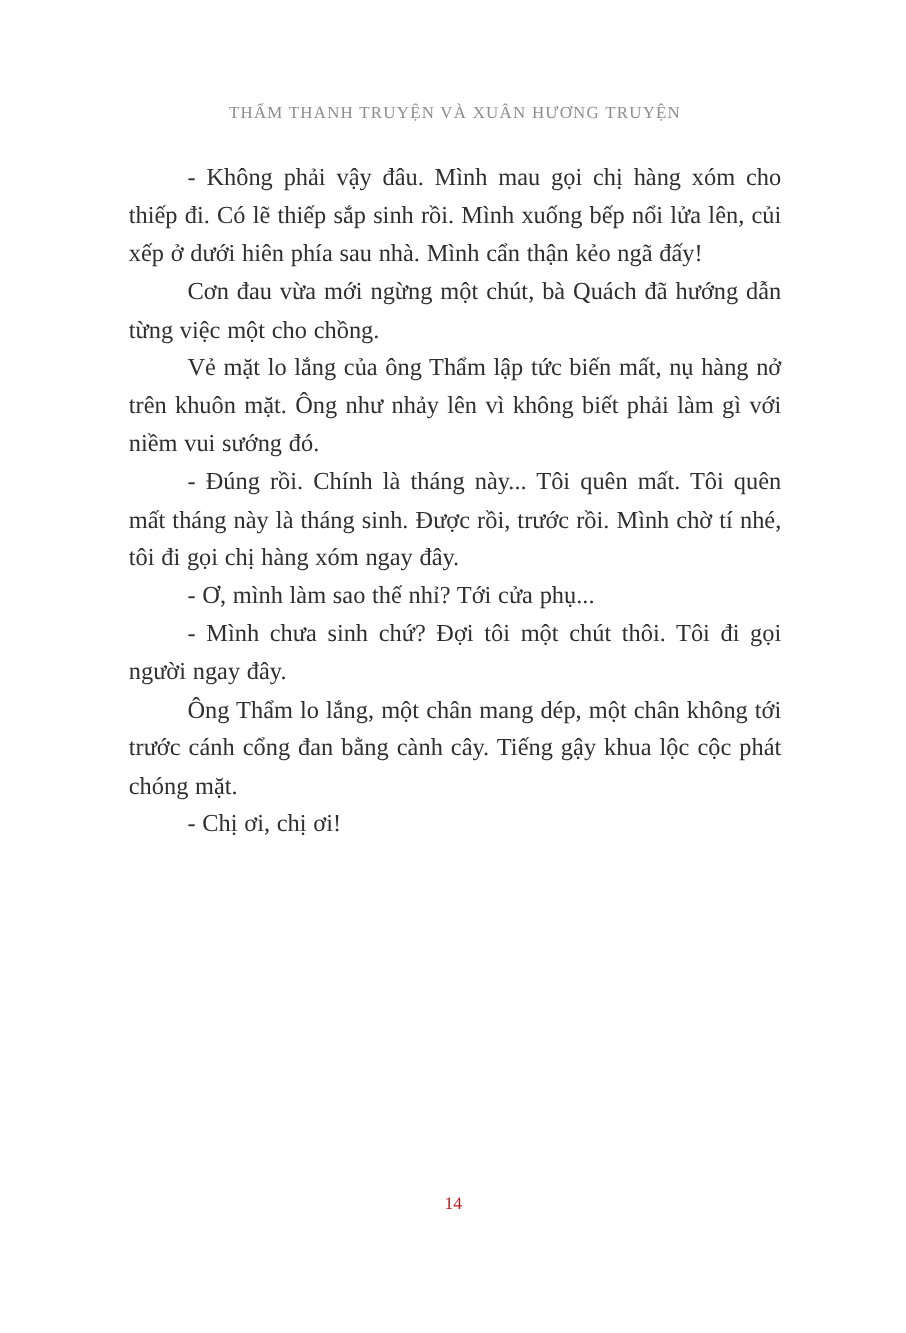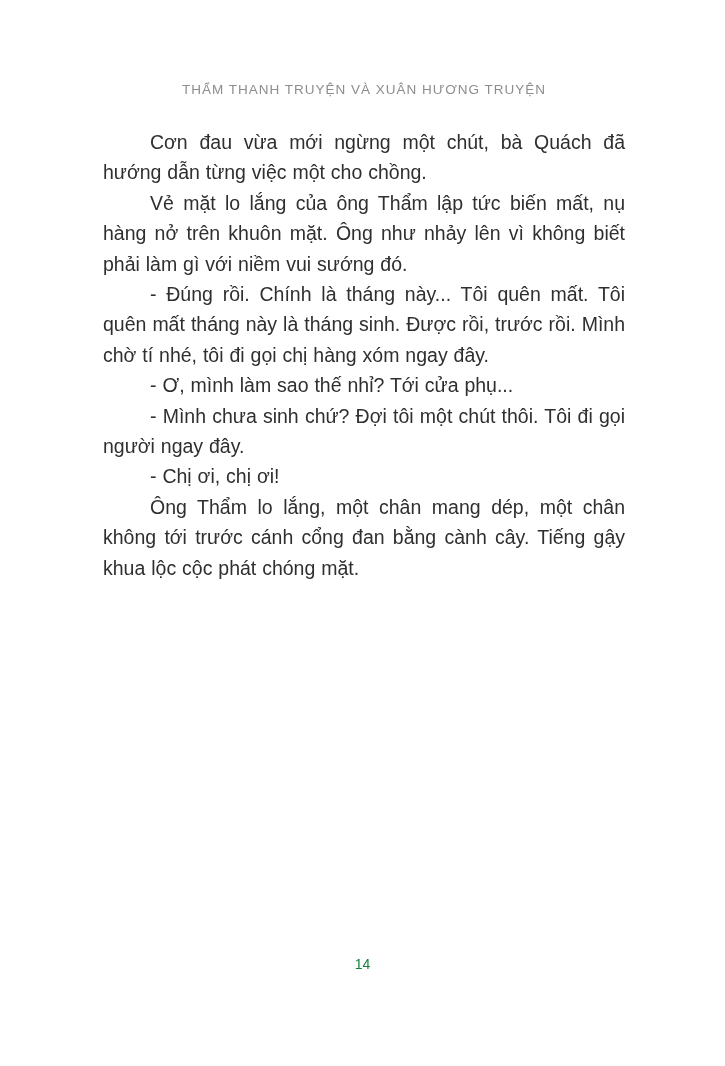--- a/index.html
+++ b/index.html
@@ -8,21 +8,21 @@
     background: #ffffff;
   }
   .page {
     position: relative;
     width: 725px;
     height: 1066px;
     margin: 0 auto;
     background: #ffffff;
     box-sizing: border-box;
     padding: 82px 100px 0 103px;
-    font-family: Liberation Sans, sans-serif;
+    font-family: Liberation Serif, serif;
     color: #333333;
     overflow: hidden;
   }
   .running-header {
     text-align: center;
     font-size: 13.5px;
     letter-spacing: 1px;
     color: #8d8d8d;
     font-weight: normal;
     margin: 0 0 0 0;
@@ -39,33 +39,34 @@
     color: #2f2f2f;
     word-spacing: 0.5px;
   }
   .page-footer {
     position: absolute;
     left: 0;
     right: 0;
     top: 956px;
     text-align: center;
     font-size: 14px;
-    color: #15803d;
+    color: #b91c1c;
   }
 </style>
 </head>
 <body>
 
 <div class="page">
   <div class="running-header">THẨM THANH TRUYỆN VÀ XUÂN HƯƠNG TRUYỆN</div>
 
   <div class="text-body">
+      <p>- Không phải vậy đâu. Mình mau gọi chị hàng xóm cho thiếp đi. Có lẽ thiếp sắp sinh rồi. Mình xuống bếp nổi lửa lên, củi xếp ở dưới hiên phía sau nhà. Mình cẩn thận kẻo ngã đấy!</p>
       <p>Cơn đau vừa mới ngừng một chút, bà Quách đã hướng dẫn từng việc một cho chồng.</p>
       <p>Vẻ mặt lo lắng của ông Thẩm lập tức biến mất, nụ hàng nở trên khuôn mặt. Ông như nhảy lên vì không biết phải làm gì với niềm vui sướng đó.</p>
       <p>- Đúng rồi. Chính là tháng này... Tôi quên mất. Tôi quên mất tháng này là tháng sinh. Được rồi, trước rồi. Mình chờ tí nhé, tôi đi gọi chị hàng xóm ngay đây.</p>
       <p>- Ơ, mình làm sao thế nhỉ? Tới cửa phụ...</p>
       <p>- Mình chưa sinh chứ? Đợi tôi một chút thôi. Tôi đi gọi người ngay đây.</p>
+      <p>Ông Thẩm lo lắng, một chân mang dép, một chân không tới trước cánh cổng đan bằng cành cây. Tiếng gậy khua lộc cộc phát chóng mặt.</p>
       <p>- Chị ơi, chị ơi!</p>
-      <p>Ông Thẩm lo lắng, một chân mang dép, một chân không tới trước cánh cổng đan bằng cành cây. Tiếng gậy khua lộc cộc phát chóng mặt.</p>
     </div>
 
   <div class="page-footer">14</div>
 </div>
 
 </body></html>

